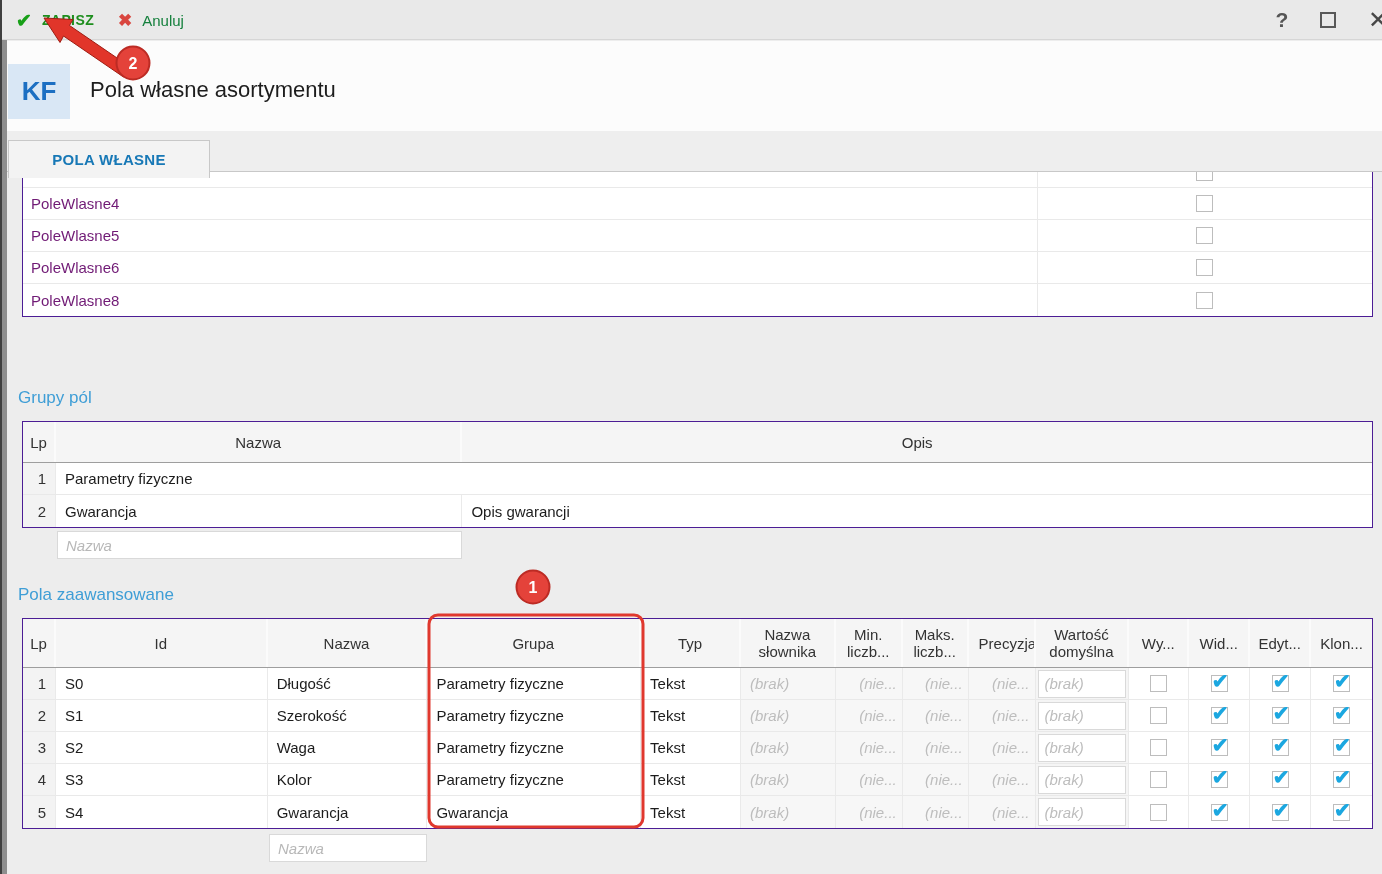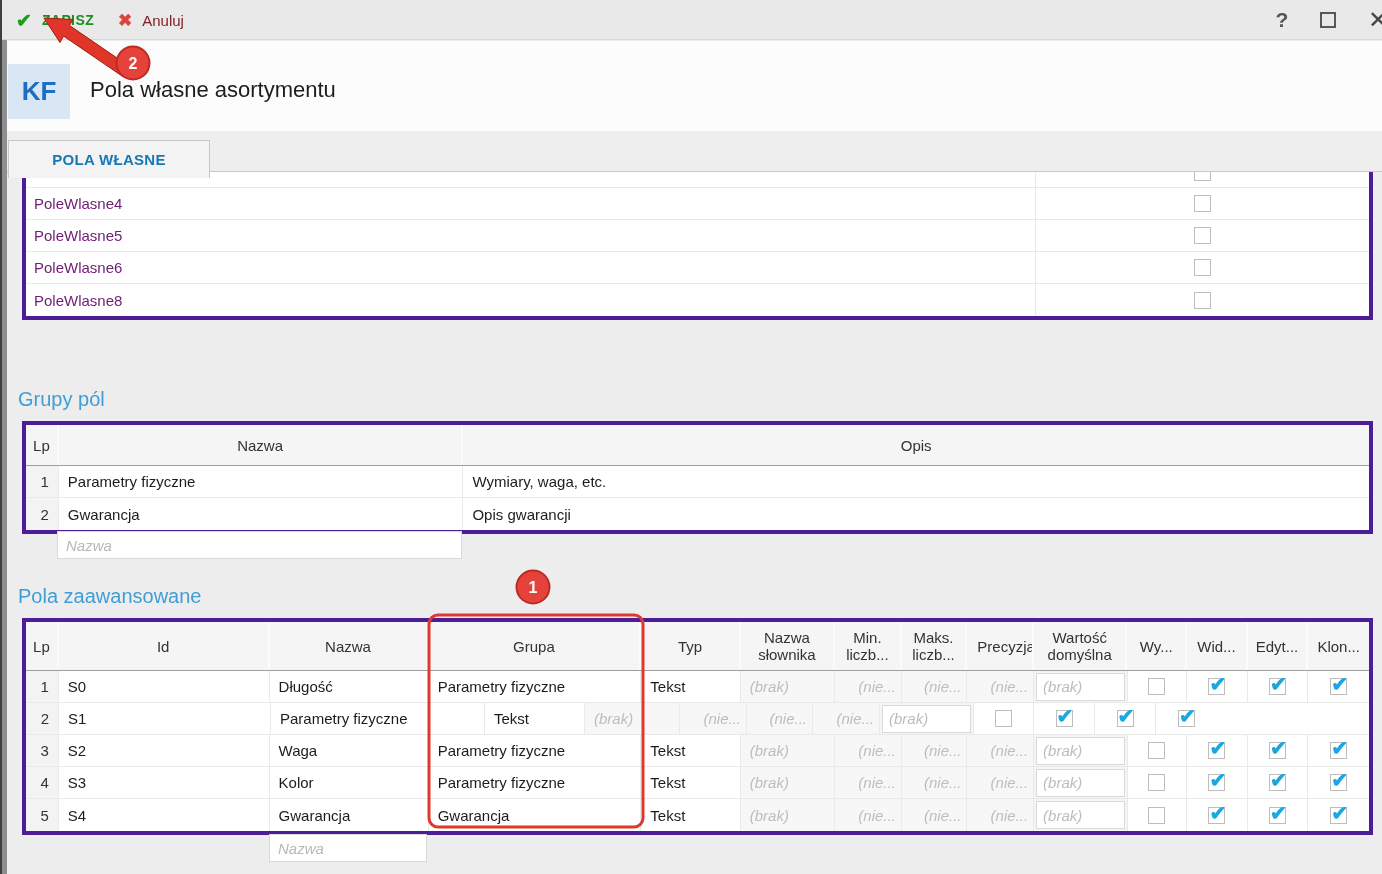--- a/index.html
+++ b/index.html
@@ -8,21 +8,21 @@
 
   
   .titlebar { position:absolute; left:0; top:0; width:1382px; height:40px;
               background:#e9e9e9; border-bottom:1px solid #d6d6d6; }
   .tb-btn { position:absolute; top:0; height:40px; display:flex; align-items:center; cursor:default; }
   .tb-save { left:16px; }
   .tb-cancel { left:118px; }
   .icon-check { color:#18a018; font-size:19px; font-weight:bold; }
   .tb-save .lbl { margin-left:10px; font-size:14px; font-weight:bold; letter-spacing:.4px; color:#1e8e1e; }
   .icon-x { color:#d9463f; font-size:17px; font-weight:bold; }
-  .tb-cancel .lbl { margin-left:10px; font-size:15px; color:#7f1d1d; }
+  .tb-cancel .lbl { margin-left:10px; font-size:15px; color:#15803d; }
   .win-btn { position:absolute; top:0; height:40px; display:flex; align-items:center; justify-content:center; color:#565656; }
   .wb-help { left:1268px; width:28px; font-size:21px; font-weight:bold; color:#555; }
   .wb-max { left:1314px; width:28px; }
   .wb-max .sq { width:16px; height:16px; border:2px solid #585858; }
   .wb-close { left:1363px; width:30px; font-size:24px; color:#474747; }
 
   
   .edge-dark { position:absolute; left:0; top:0; width:2px; height:874px; background:#3f3f3f; }
   .edge-gray { position:absolute; left:2px; top:40px; width:5px; height:834px; background:#8e8e8e; }
 
@@ -35,21 +35,21 @@
 
   
   .tabstrip { position:absolute; left:7px; top:131px; width:1375px; height:41px;
               background:#eeeeee; border-bottom:1px solid #c8c8c8; }
   .tab-active { position:absolute; left:8px; top:140px; width:202px; height:38px; background:#f3f3f3;
                 border:1px solid #c8c8c8; border-bottom:none;
                 display:flex; align-items:center; justify-content:center;
                 font-size:15px; font-weight:bold; letter-spacing:.3px; color:#1778b6; z-index:2; }
 
   
-  .grid { position:absolute; background:#fff; border:4px solid #4c1d95; }
+  .grid { position:absolute; background:#fff; border:1px solid #4c1d95; }
   .hrow { display:flex; background:#f5f5f5; border-bottom:1px solid #9e9e9e; }
   .hc { display:flex; flex-direction:column; align-items:center; justify-content:center;
         font-size:15px; color:#333; line-height:17px; border-right:2px solid #fbfbfb;
         overflow:hidden; white-space:nowrap; }
   .hc:last-child { border-right:none; }
   .brow { display:flex; height:32px; border-bottom:1px solid #e9e9e9; background:#fff; }
   .brow:last-child { border-bottom:none; }
   .bc { display:flex; align-items:center; padding-left:9px; font-size:15px; color:#1c1c1c;
         border-right:1px solid #eaeaea; overflow:hidden; white-space:nowrap; }
   .bc:last-child { border-right:none; }
@@ -69,21 +69,21 @@
   
   .fields-table { left:22px; top:172px; width:1351px; border-top:none; }
   .f-row { display:flex; height:32px; border-bottom:1px solid #e9e9e9; background:#fff; }
   .f-row:last-child { border-bottom:none; }
   .f-name { width:1015px; display:flex; align-items:center; padding-left:8px; font-size:15px; color:#701a75; }
   .f-cb { width:336px; border-left:1px solid #e9e9e9; display:flex; align-items:center; justify-content:center; }
   .f-row.partial { height:16px; overflow:hidden; }
   .f-row.partial .f-name, .f-row.partial .f-cb { height:32px; margin-top:-16px; }
 
   
-  .section-title { position:absolute; font-size:20px; color:#3f9ed6; }
+  .section-title { position:absolute; font-size:17px; color:#3f9ed6; }
 
   
   .groups-table { left:22px; top:421px; width:1351px; }
   .groups-table .hrow { height:41px; }
   .g-lp { width:33px; } .g-nazwa { width:407px; } .g-opis { width:911px; }
 
   
   .adv-table { left:22px; top:618px; width:1351px; }
   .adv-table .hrow { height:49px; }
   .w-lp{width:33px} .w-id{width:212px} .w-nazwa{width:160px} .w-grupa{width:214px}
@@ -170,21 +170,20 @@
   <div class="section-title" style="left:18px; top:388px;">Grupy pól</div>
   <div class="grid groups-table">
     <div class="hrow">
       <div class="hc g-lp">Lp</div>
       <div class="hc g-nazwa">Nazwa</div>
       <div class="hc g-opis">Opis</div>
     </div>
     <div class="brow">
       <div class="bc num g-lp">1</div>
       <div class="bc g-nazwa">Parametry fizyczne</div>
-      <div class="bc g-opis">Wymiary, waga, etc.</div>
     </div>
     <div class="brow">
       <div class="bc num g-lp">2</div>
       <div class="bc g-nazwa">Gwarancja</div>
       <div class="bc g-opis">Opis gwarancji</div>
     </div>
   </div>
   <input class="grid-input gi-groups" placeholder="Nazwa" style="">
 
   <div class="section-title" style="left:18px; top:585px;">Pola zaawansowane</div>
@@ -241,20 +240,21 @@
           <span class="cb checked"></span>
         </div>
       <div class="bc cbcell w-klon">
           <span class="cb checked"></span>
         </div>
     </div>
 
     <div class="brow">
       <div class="bc num w-lp">2</div>
       <div class="bc w-id">S1</div>
+      <div class="bc w-nazwa">Szerokość</div>
       <div class="bc w-grupa">Parametry fizyczne</div>
       <div class="bc w-typ">Tekst</div>
       <div class="bc ro w-slownik">(brak)</div>
       <div class="bc ro r w-min">(nie...</div>
       <div class="bc ro r w-maks">(nie...</div>
       <div class="bc ro r w-prec">(nie...</div>
       <div class="bc boxcell w-wart">
           <span class="mini-box">(brak)</span>
         </div>
       <div class="bc cbcell w-wy">

